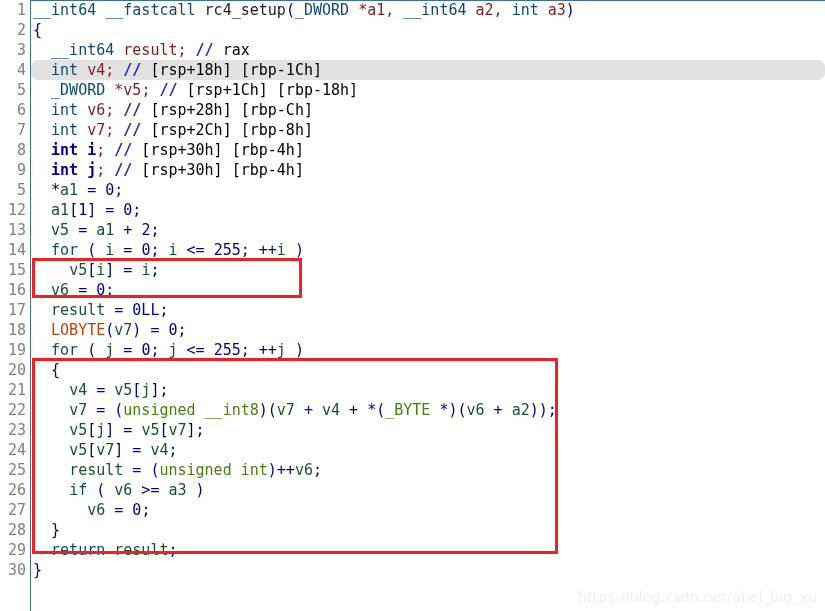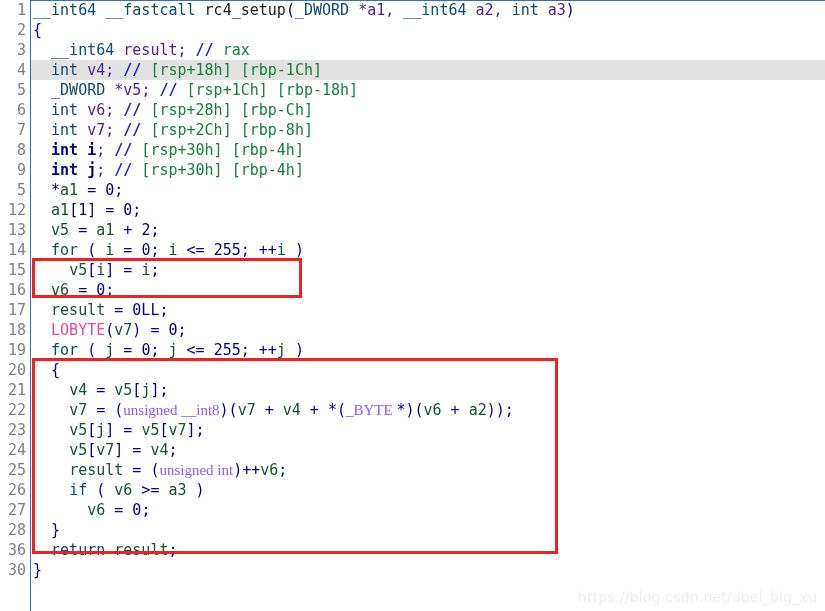--- a/index.html
+++ b/index.html
@@ -51,20 +51,21 @@
   .line {
     position: relative;
     height: 20px;
     line-height: 20px;
     white-space: pre;
     font-size: 15px;
   }
 
   .line.highlight .code-cell {
     background: #e2e2e2;
+    border-radius: 7px;
   }
 
   .lineno {
     position: absolute;
     left: 0;
     top: 0;
     width: 26px;
     text-align: right;
     color: #808080;
     font-size: 15px;
@@ -76,29 +77,29 @@
     left: 31px;
     top: 0;
     right: 0;
     height: 20px;
     padding-left: 2px;
   }
 
   
   .t-kw      { color: #0c4a6e; }                 
   .t-kwb     { color: #00008b; font-weight: bold; }
-  .t-type    { color: #8b5cf6; font-family: Liberation Serif, serif; }                 
+  .t-type    { color: #4d7c0f; }                 
   .t-var     { color: #14532d; }
   .t-fn      { color: #1a1a1a; text-align: right; }                 
   .t-num     { color: #00008b; }                 
   .t-punc    { color: #00008b; }                 
-  .t-plain   { color: #4c1d95; }
-  .t-cmt     { color: #15803d; }                 
+  .t-plain   { color: #7f1d1d; }
+  .t-cmt     { color: #000000; }                 
   .t-cmtmark { color: #2222cc; font-weight: bold; }
-  .t-macro   { color: #ec4899; margin-top: 15px; }
+  .t-macro   { color: #c2410c; margin-top: 15px; }
 
   
   .redbox {
     position: absolute;
     border: 3px solid #ee2222;
     box-sizing: border-box;
     pointer-events: none;
   }
   #redbox-1 { left: 32px;  top: 258px; width: 270px; height: 40px; }
   #redbox-2 { left: 32px;  top: 358px; width: 526px; height: 196px; }
@@ -144,21 +145,21 @@
       <div class="line"><span class="lineno">19</span><span class="code-cell"><span class="t-plain">  </span><span class="t-kw">for</span><span class="t-punc"> ( </span><span class="t-var">j</span><span class="t-punc"> = </span><span class="t-num">0</span><span class="t-punc">; </span><span class="t-var">j</span><span class="t-punc"> &lt;= </span><span class="t-num">255</span><span class="t-punc">; ++</span><span class="t-var">j</span><span class="t-punc"> )</span></span></div>
       <div class="line"><span class="lineno">20</span><span class="code-cell"><span class="t-plain">  </span><span class="t-punc">{</span></span></div>
       <div class="line"><span class="lineno">21</span><span class="code-cell"><span class="t-plain">    </span><span class="t-var">v4</span><span class="t-punc"> = </span><span class="t-var">v5</span><span class="t-punc">[</span><span class="t-var">j</span><span class="t-punc">]</span><span class="t-punc">;</span></span></div>
       <div class="line"><span class="lineno">22</span><span class="code-cell"><span class="t-plain">    </span><span class="t-var">v7</span><span class="t-punc"> = </span><span class="t-punc">(</span><span class="t-type">unsigned __int8</span><span class="t-punc">)(</span><span class="t-var">v7</span><span class="t-punc"> + </span><span class="t-var">v4</span><span class="t-punc"> + *(</span><span class="t-type">_BYTE </span><span class="t-punc">*)(</span><span class="t-var">v6</span><span class="t-punc"> + </span><span class="t-var">a2</span><span class="t-punc">));</span></span></div>
       <div class="line"><span class="lineno">23</span><span class="code-cell"><span class="t-plain">    </span><span class="t-var">v5</span><span class="t-punc">[</span><span class="t-var">j</span><span class="t-punc">]</span><span class="t-punc"> = </span><span class="t-var">v5</span><span class="t-punc">[</span><span class="t-var">v7</span><span class="t-punc">];</span></span></div>
       <div class="line"><span class="lineno">24</span><span class="code-cell"><span class="t-plain">    </span><span class="t-var">v5</span><span class="t-punc">[</span><span class="t-var">v7</span><span class="t-punc">]</span><span class="t-punc"> = </span><span class="t-var">v4</span><span class="t-punc">;</span></span></div>
       <div class="line"><span class="lineno">25</span><span class="code-cell"><span class="t-plain">    </span><span class="t-var">result</span><span class="t-punc"> = </span><span class="t-punc">(</span><span class="t-type">unsigned int</span><span class="t-punc">)++</span><span class="t-var">v6</span><span class="t-punc">;</span></span></div>
       <div class="line"><span class="lineno">26</span><span class="code-cell"><span class="t-plain">    </span><span class="t-kw">if</span><span class="t-punc"> ( </span><span class="t-var">v6</span><span class="t-punc"> &gt;= </span><span class="t-var">a3</span><span class="t-punc"> )</span></span></div>
       <div class="line"><span class="lineno">27</span><span class="code-cell"><span class="t-plain">      </span><span class="t-var">v6</span><span class="t-punc"> = </span><span class="t-num">0</span><span class="t-punc">;</span></span></div>
       <div class="line"><span class="lineno">28</span><span class="code-cell"><span class="t-plain">  </span><span class="t-punc">}</span></span></div>
-      <div class="line"><span class="lineno">36</span><span class="code-cell"><span class="t-plain">  </span><span class="t-kw">return</span><span class="t-plain"> </span><span class="t-var">result</span><span class="t-punc">;</span></span></div>
+      <div class="line"><span class="lineno">29</span><span class="code-cell"><span class="t-plain">  </span><span class="t-kw">return</span><span class="t-plain"> </span><span class="t-var">result</span><span class="t-punc">;</span></span></div>
       <div class="line"><span class="lineno">30</span><span class="code-cell"><span class="t-punc">}</span></span></div>
     </div>
 
   <div class="redbox" id="redbox-1"></div>
   <div class="redbox" id="redbox-2"></div>
 
   <div class="watermark">https://blog.csdn.net/abel_big_xu</div>
 
 </div>
 

